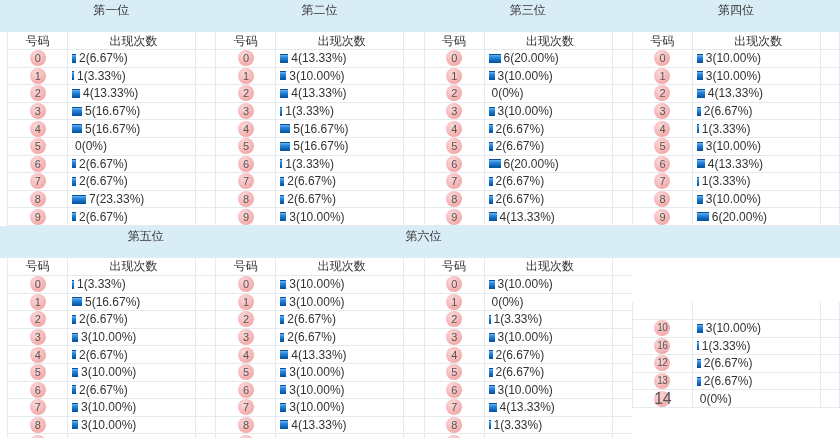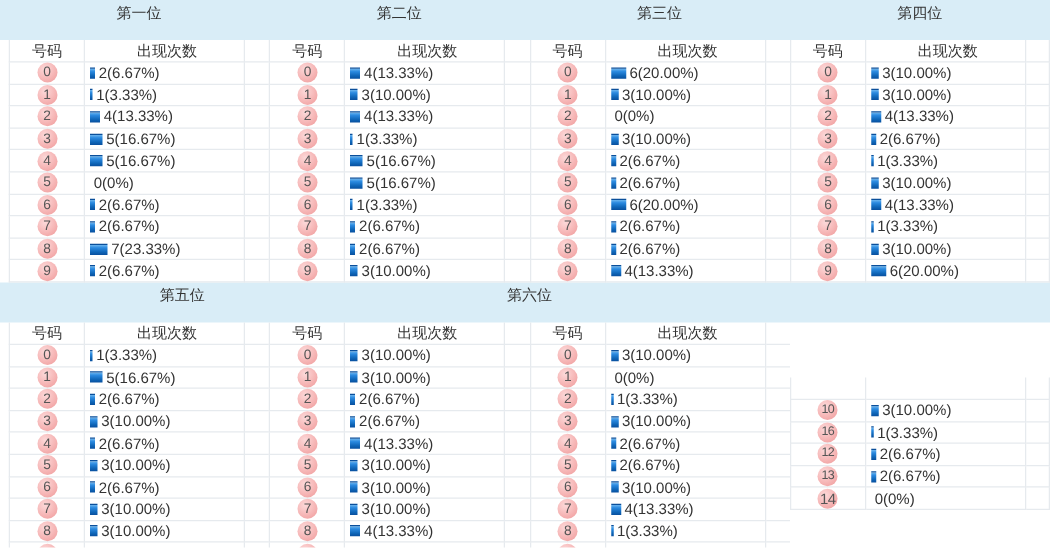--- a/index.html
+++ b/index.html
@@ -691,21 +691,21 @@
             <div class="cell c-spacer"></div>
             <div class="cell c-num">
               <span class="badge" style="font-size: 10px;">13</span>
             </div>
             <div class="cell c-freq">
               <span class="bar" style="width: 4px;"></span>
               <span class="freq-text">2(6.67%)</span>
             </div>
             <div class="cell c-spacer"></div>
             <div class="cell c-num">
-              <span class="badge" style="font-size: 12px;">14</span>
+              <span class="badge" style="font-size: 16px;">14</span>
             </div>
             <div class="cell c-freq">
               <span class="bar" style="width: 0px; border-top: none;"></span>
               <span class="freq-text">0(0%)</span>
             </div>
             <div class="cell c-spacer"></div>
           </div>
         </div>
       </div>
     </div>

